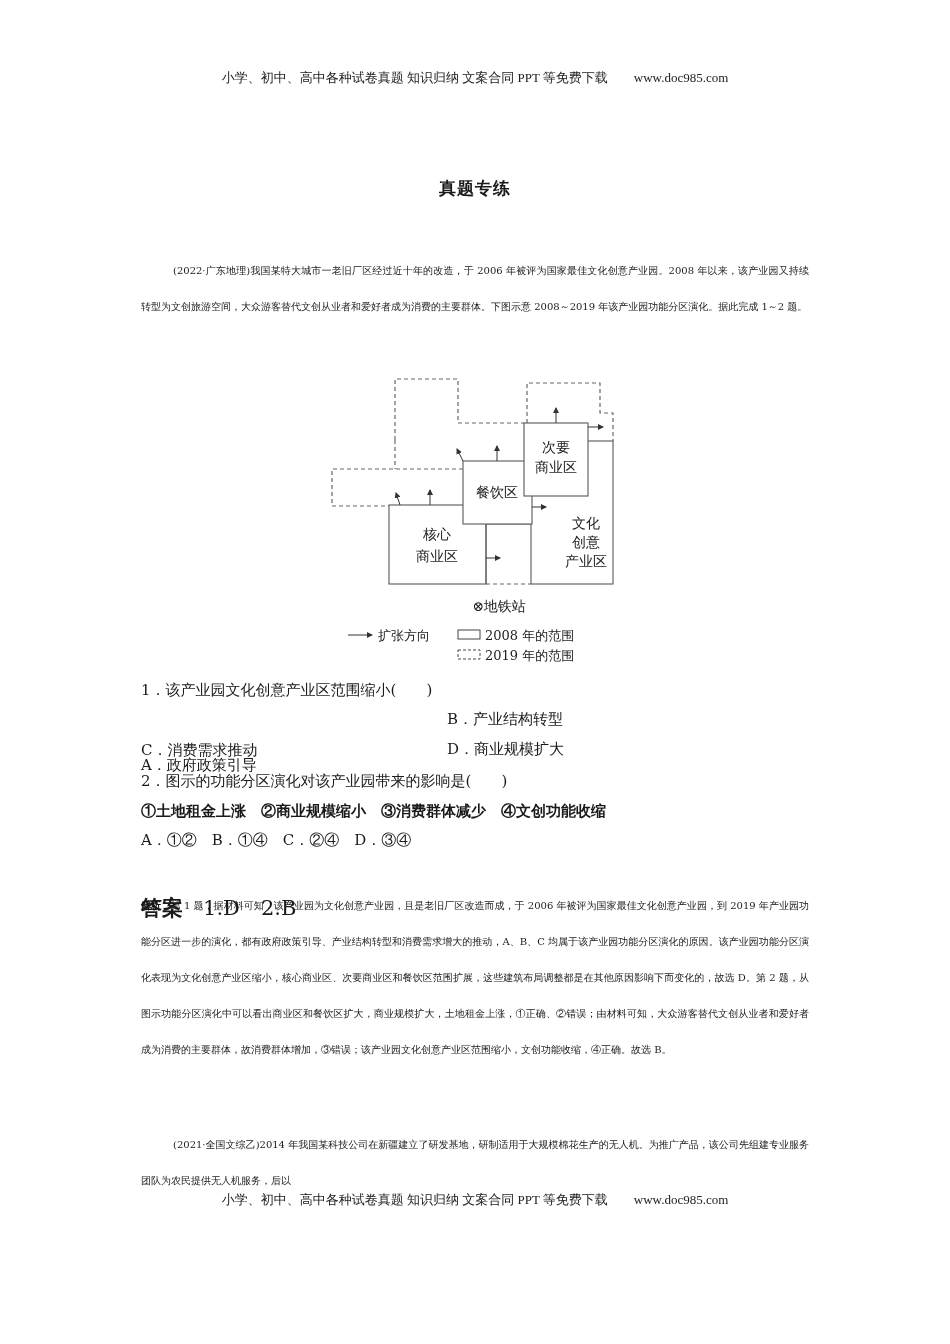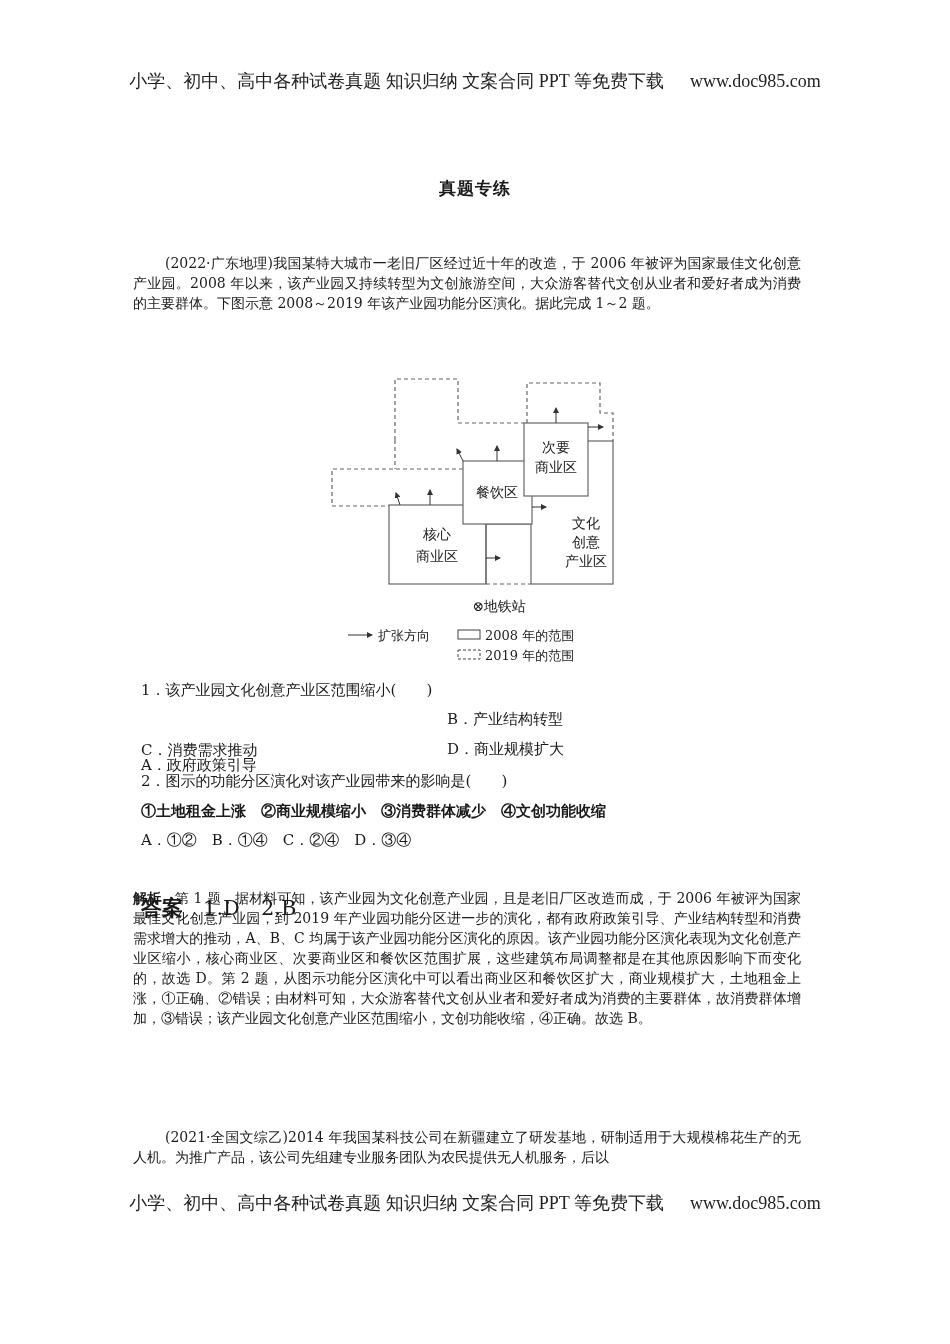--- a/index.html
+++ b/index.html
@@ -1,25 +1,25 @@
 <!DOCTYPE html>
 <html><head>
 <meta charset="utf-8">
 <style>
   html, body { margin: 0; padding: 0; background: #ffffff; }
   body { width: 950px; height: 1344px; position: relative; overflow: hidden;
          font-family: "DejaVu Serif", "Liberation Serif", serif; color: #1a1a1a; }
   .header, .footer { position: absolute; left: 0; width: 950px; text-align: center;
-         font-family: "Liberation Serif", "DejaVu Serif", serif; font-size: 18px; color: #222; }
+         font-family: "Liberation Serif", "DejaVu Serif", serif; font-size: 13px; color: #222; }
   .header { top: 69px; }
   .footer { top: 1191px; }
   .header .url, .footer .url { margin-left: 26px; }
   .title { position: absolute; top: 177px; left: 0; width: 950px; text-align: center;
            font-family: "DejaVu Sans", "Liberation Sans", sans-serif; font-weight: bold; font-size: 17px; letter-spacing: 1px; }
-  .para { position: absolute; left: 133px; width: 668px; font-size: 14px; line-height: 20px; text-align: justify; }
+  .para { position: absolute; left: 141px; width: 668px; font-size: 10px; line-height: 36px; text-align: justify; }
   .para .indent { display: inline-block; width: 32px; }
   .intro1 { top: 253px; }
   .q { position: absolute; left: 141px; font-size: 15px; line-height: 20px; white-space: nowrap; }
   .opt-col2 { position: absolute; left: 447px; font-size: 15px; white-space: nowrap; }
   .answer { position: absolute; left: 141px; top: 858px; font-size: 21px; margin-top: 36px; }
   .analysis { top: 888px; }
   .intro2 { top: 1127px; }
   .b { font-weight: bold; }
   svg text { font-family: "DejaVu Serif", "Liberation Serif", serif; }
 </style>

